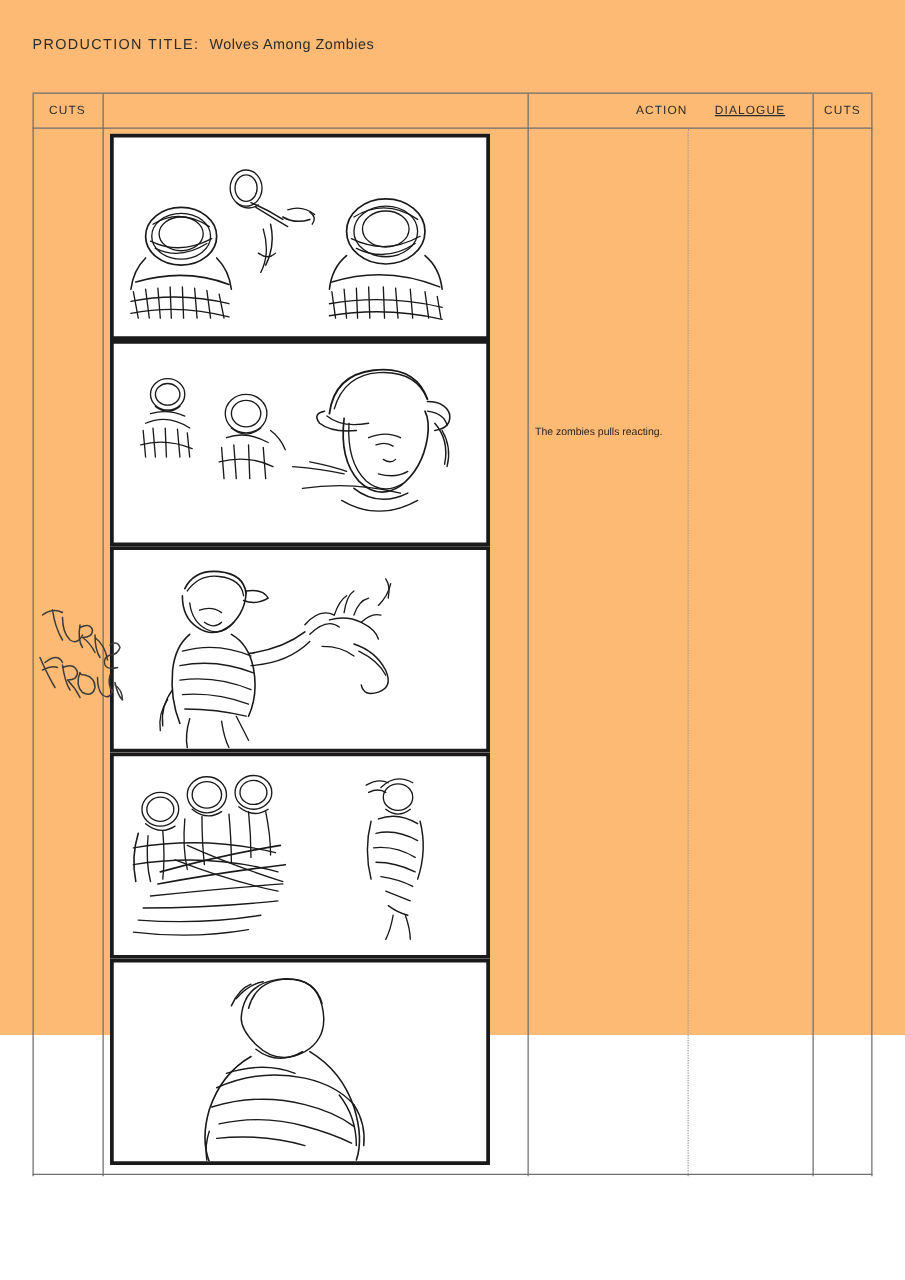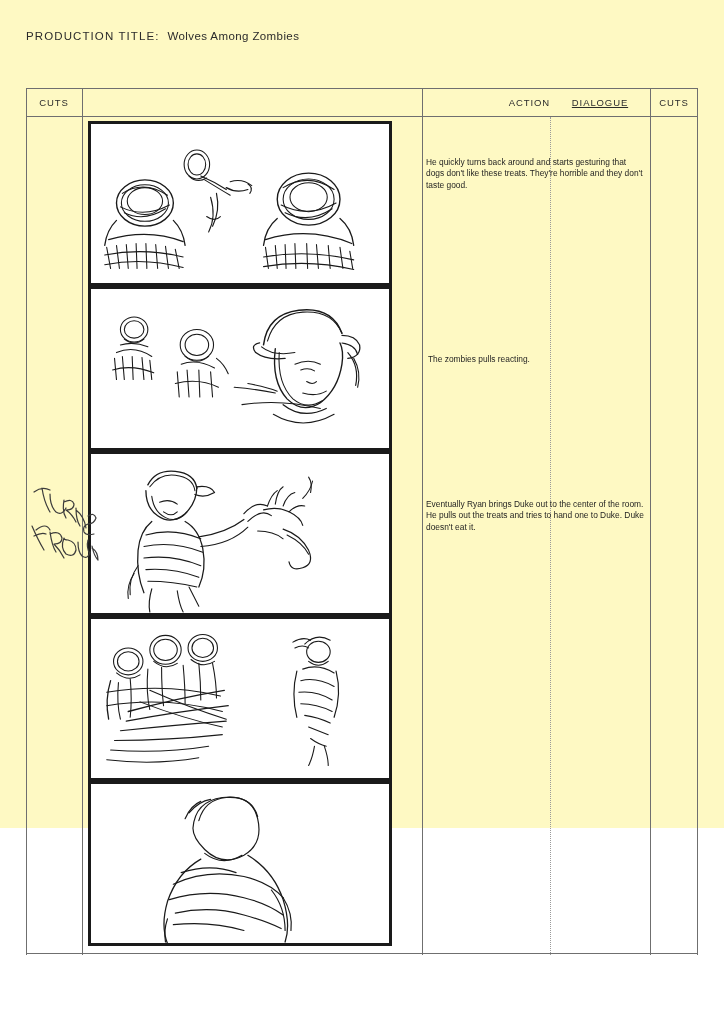--- a/index.html
+++ b/index.html
@@ -14,21 +14,21 @@
     color: #231f20;
     position: relative;
     overflow: hidden;
   }
 
   .page {
     position: absolute;
     left: 0; top: 0;
     width: 724px;
     height: 828px;
-    background: #fef9c3;
+    background: #fdba74;
   }
 
   
   .header {
     position: absolute;
     left: 26px;
     top: 30px;
     font-size: 11.5px;
     letter-spacing: 0.8px;
     color: #2b2b2b;
@@ -40,21 +40,20 @@
   
   .table {
     position: absolute;
     left: 26px;
     top: 74px;
     width: 672px;
     height: 866px;
     border-top: 1px solid #6f6f6f;
     border-bottom: 1px solid #6f6f6f;
     box-sizing: border-box;
-    margin-top: 14px;
   }
   .head-row {
     position: absolute;
     left: 0; top: 0;
     width: 672px;
     height: 28px;
     border-bottom: 1px solid #6f6f6f;
     box-sizing: border-box;
   }
   .head-cell {
@@ -363,23 +362,21 @@
 
             <path d="M196 118 q10 16 8 34"></path>
             <path d="M184 110 q14 18 14 42"></path>
             <path d="M78 140 q-4 12 -2 24"></path>
           </g>
         </svg>
       </div>
 
     </div>
 
-    <div class="action-text" style="left:400px; top:68px;">He quickly turns back around and starts gesturing that dogs don't like these treats. They're horrible and they don't taste good.</div>
     <div class="action-text" style="left:402px; top:265px;">The zombies pulls reacting.</div>
-    <div class="action-text" style="left:400px; top:410px;">Eventually Ryan brings Duke out to the center of the room. He pulls out the treats and tries to hand one to Duke. Duke doesn't eat it.</div>
 
   </div>
 
   <div class="margin-note">
     <span class="hidden-text">TURNS AROUND</span>
     <svg viewBox="0 0 70 90" width="70" height="90">
       <g fill="none" stroke="#3b3b3b" stroke-width="1.2" stroke-linecap="round" stroke-linejoin="round">
 
         <path d="M4 12 q8 -6 16 -2 M12 8 q2 14 8 24"></path>
         <path d="M20 14 q0 12 6 18 q6 4 10 -4"></path>

